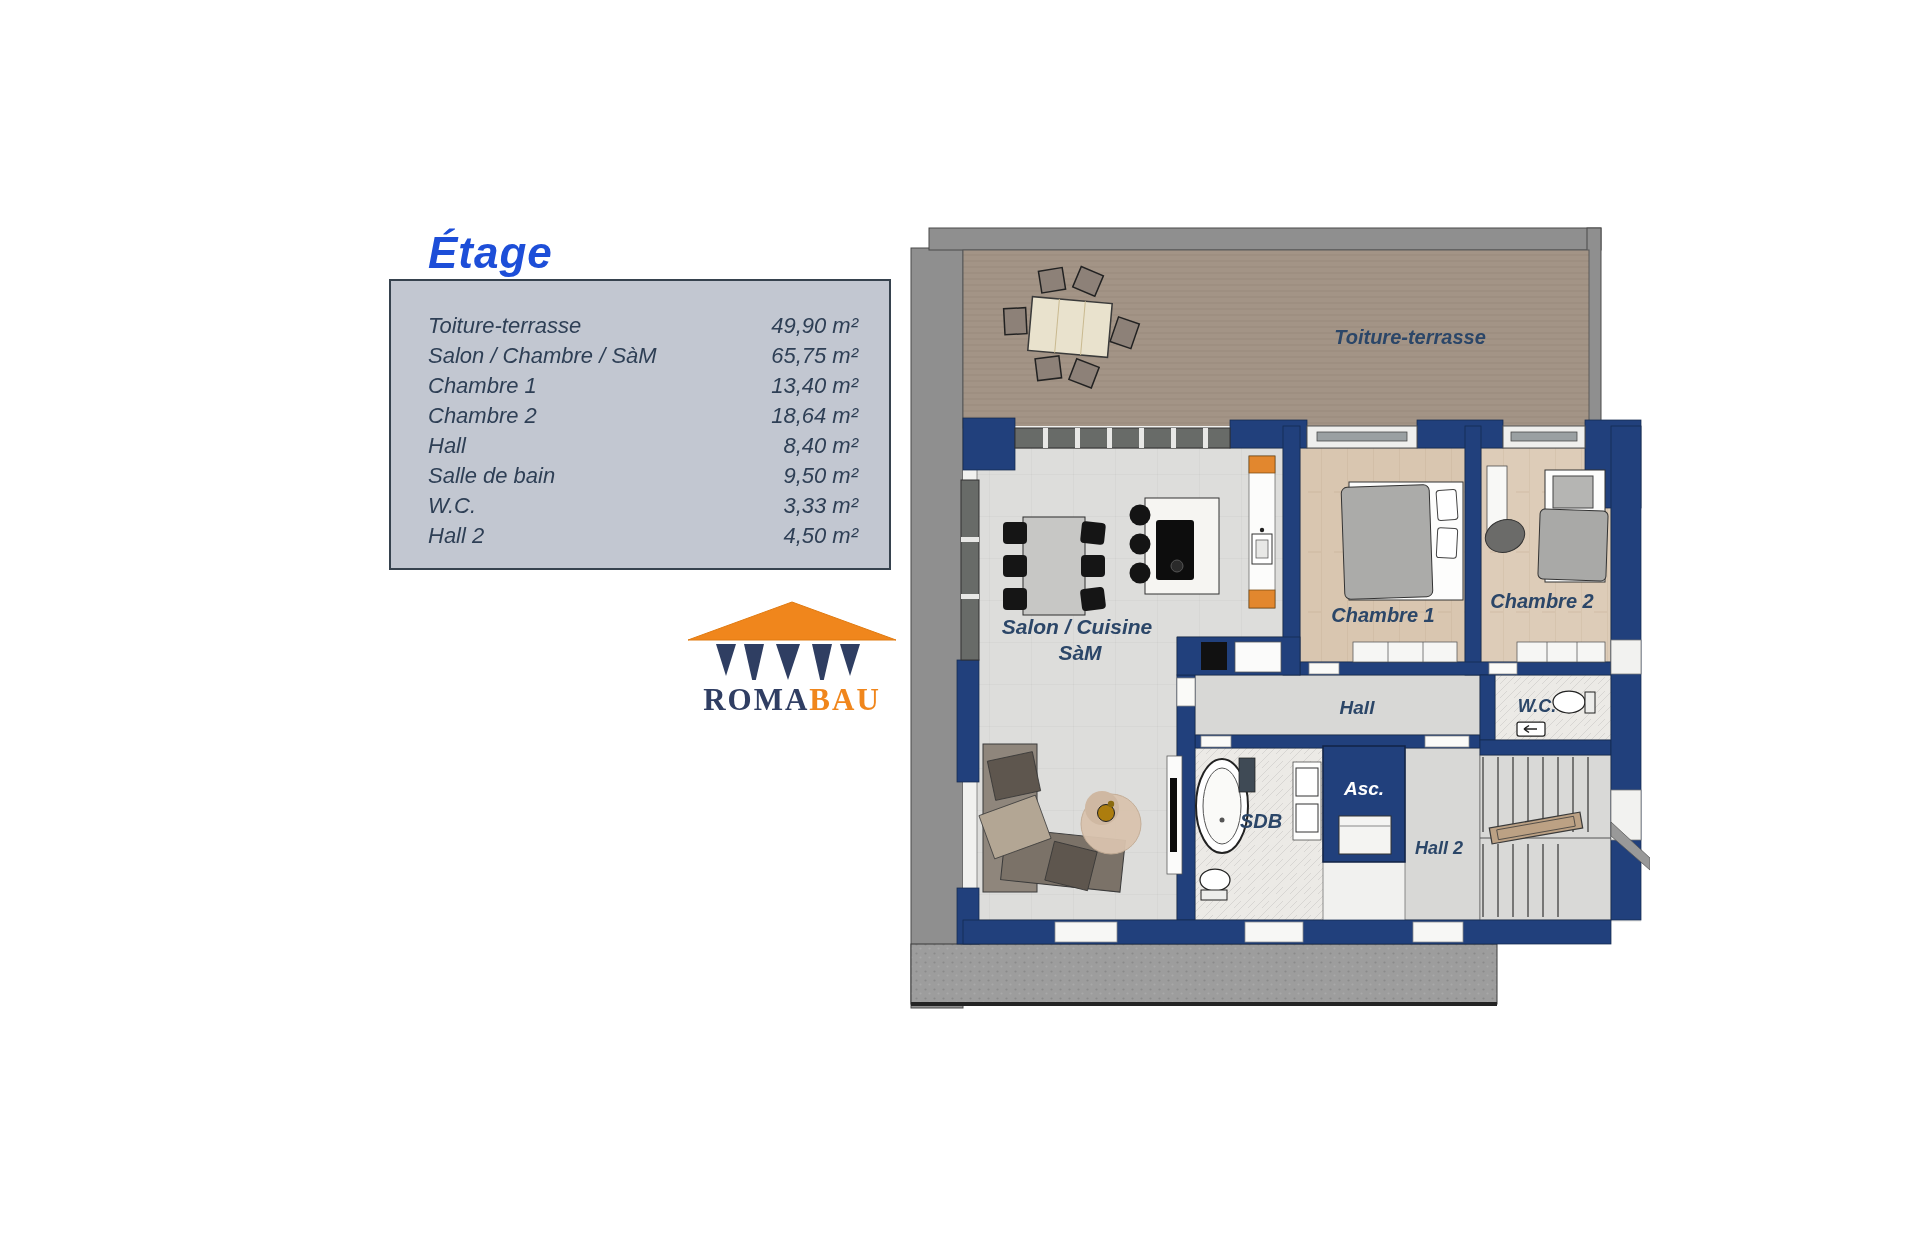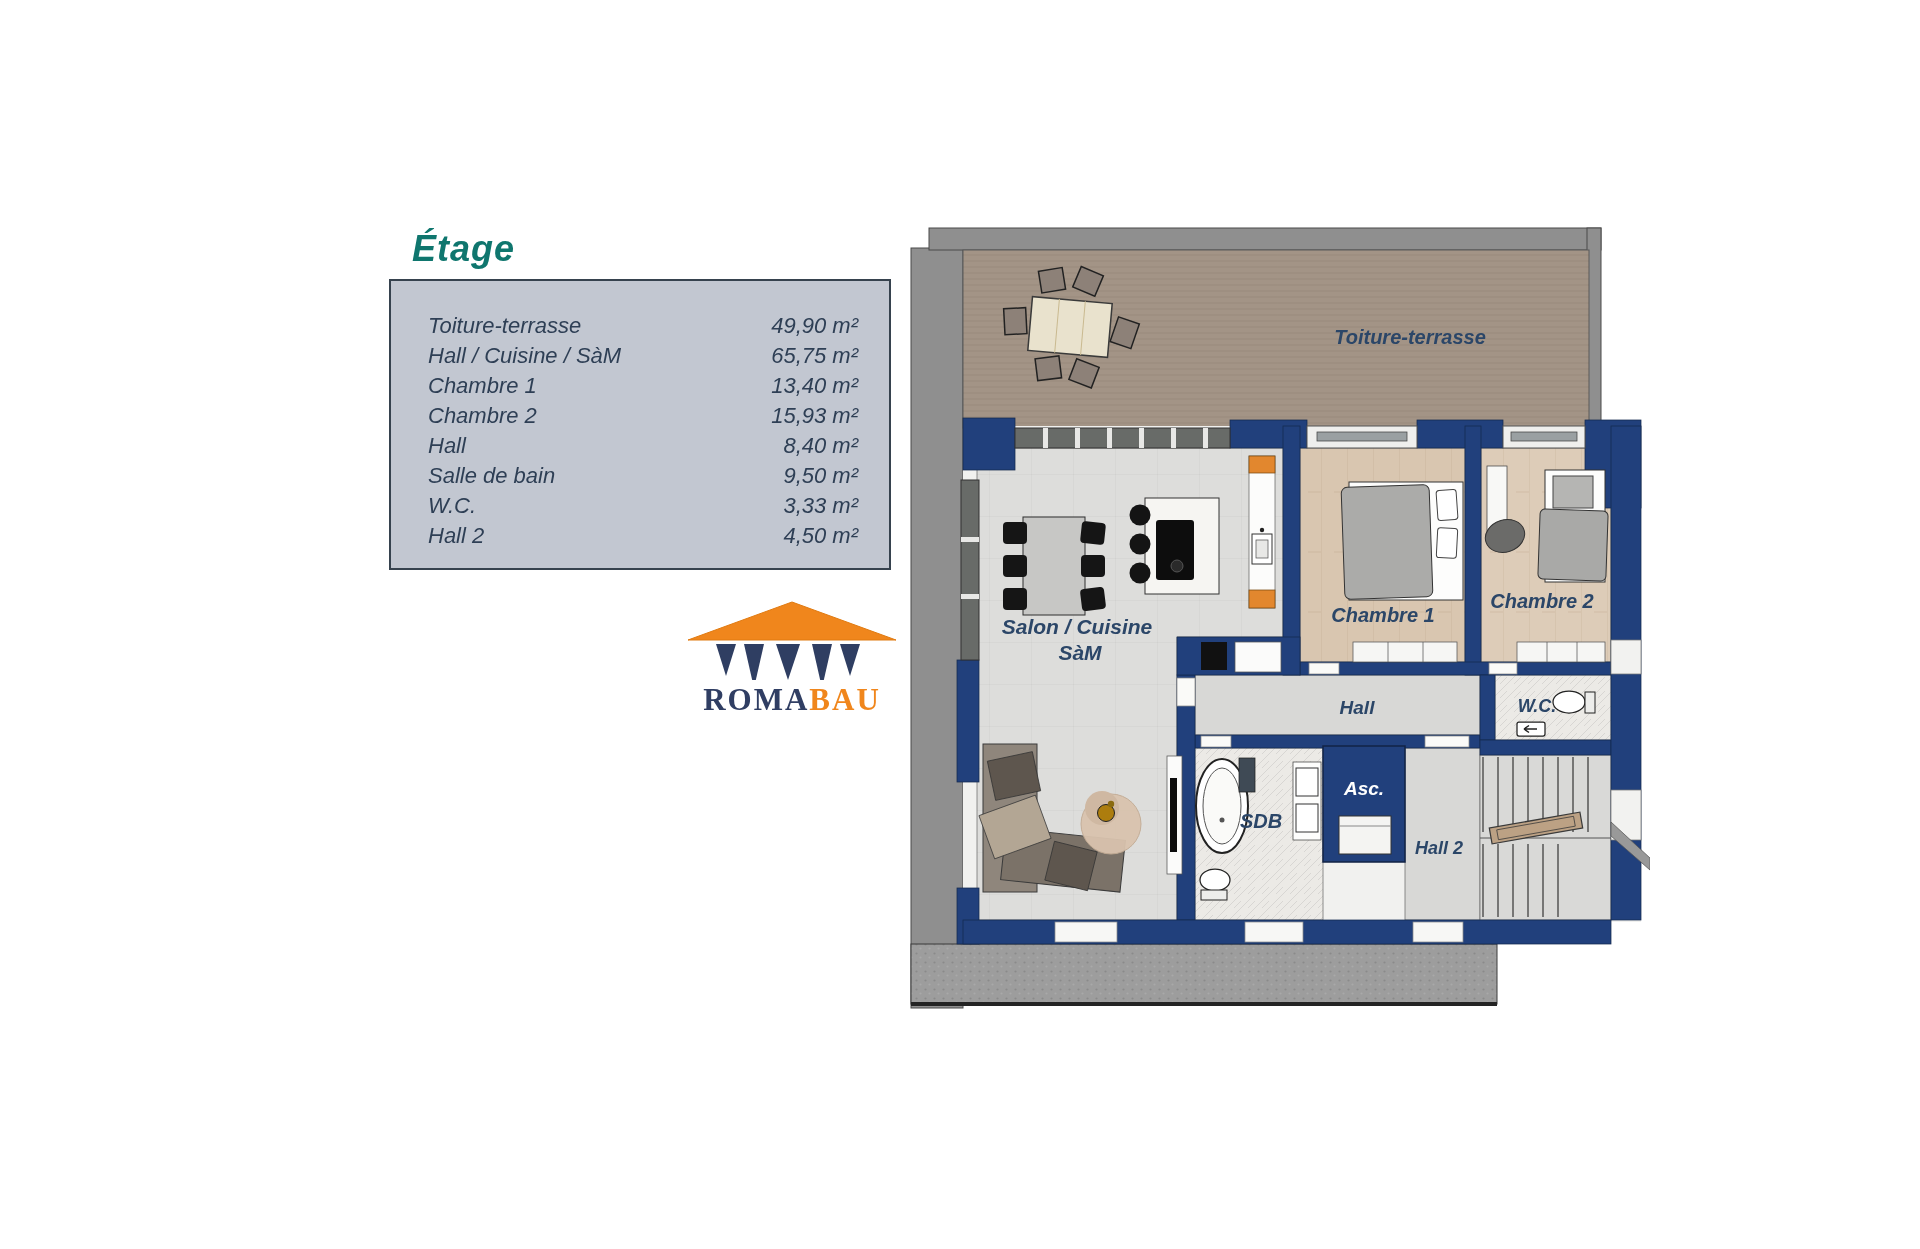--- a/index.html
+++ b/index.html
@@ -8,26 +8,26 @@
     position:relative;
     width:1920px;
     height:1249px;
     background:#ffffff;
     overflow:hidden;
     font-family:"Liberation Sans",sans-serif;
   }
   
   .etage-title{
     position:absolute;
-    left:412px;
+    left:428px;
     top:228px;
-    font-size:36px;
+    font-size:44px;
     font-weight:bold;
     font-style:italic;
-    color:#0f766e;
+    color:#1d4ed8;
     letter-spacing:1px;
   }
   .legend-panel{
     position:absolute;
     left:389px;
     top:279px;
     width:502px;
     height:291px;
     background:#c2c7d1;
     border:2px solid #36424e;
@@ -86,30 +86,30 @@
 <div class="canvas">
 
   <div class="etage-title">Étage</div>
 
   <div class="legend-panel">
     <div class="legend-row">
       <span class="label">Toiture-terrasse</span>
       <span class="area">49,90 m²</span>
     </div>
     <div class="legend-row">
-      <span class="label">Hall / Cuisine / SàM</span>
+      <span class="label">Salon / Chambre / SàM</span>
       <span class="area">65,75 m²</span>
     </div>
     <div class="legend-row">
       <span class="label">Chambre 1</span>
       <span class="area">13,40 m²</span>
     </div>
     <div class="legend-row">
       <span class="label">Chambre 2</span>
-      <span class="area">15,93 m²</span>
+      <span class="area">18,64 m²</span>
     </div>
     <div class="legend-row">
       <span class="label">Hall</span>
       <span class="area">8,40 m²</span>
     </div>
     <div class="legend-row">
       <span class="label">Salle de bain</span>
       <span class="area">9,50 m²</span>
     </div>
     <div class="legend-row">

